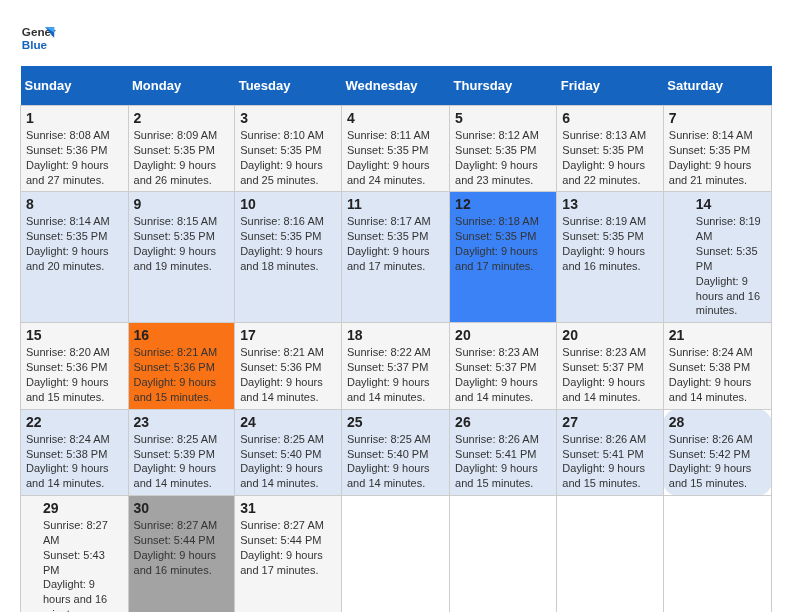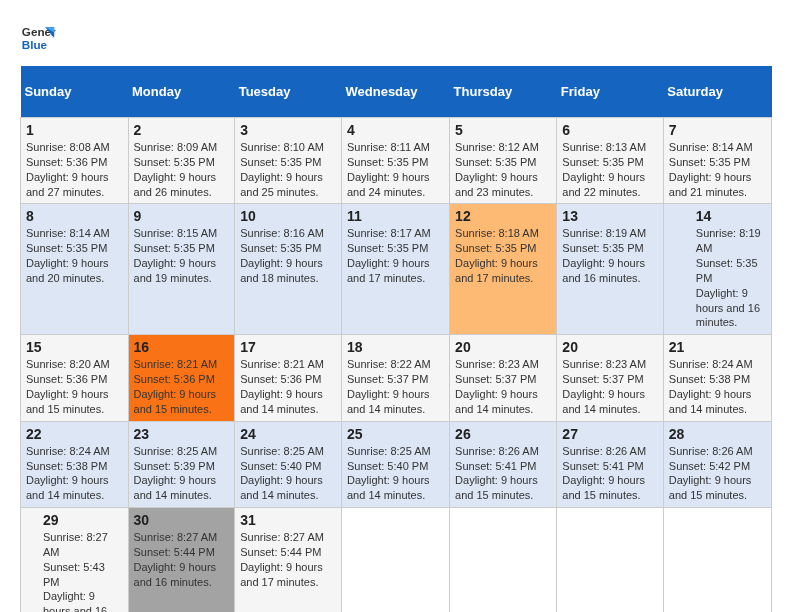--- a/index.html
+++ b/index.html
@@ -38,21 +38,21 @@
       color: #555;
     }
     table {
       width: 100%;
       border-collapse: collapse;
       font-size: 11px;
     }
     th {
       background: #1565c0;
       color: #fff;
-      padding: 18px 4px;
+      padding: 12px 4px;
       text-align: left;
       font-size: 13px;
       font-weight: bold;
     }
     td {
       border: 1px solid #ccc;
       vertical-align: top;
       padding: 4px 5px;
       height: 80px;
       width: 110px;
@@ -154,21 +154,21 @@
           <div class="day-info">Sunrise: 8:15 AM<br>Sunset: 5:35 PM<br>Daylight: 9 hours and 19 minutes.</div>
         </td>
         <td style="background: rgb(220, 230, 245);">
           <span class="day-num">10</span>
           <div class="day-info">Sunrise: 8:16 AM<br>Sunset: 5:35 PM<br>Daylight: 9 hours and 18 minutes.</div>
         </td>
         <td style="background: rgb(220, 230, 245);">
           <span class="day-num">11</span>
           <div class="day-info">Sunrise: 8:17 AM<br>Sunset: 5:35 PM<br>Daylight: 9 hours and 17 minutes.</div>
         </td>
-        <td style="background: #fdba74; margin-top: 9px;">
+        <td style="background: #3b82f6; margin-top: 9px;">
           <span class="day-num">12</span>
           <div class="day-info">Sunrise: 8:18 AM<br>Sunset: 5:35 PM<br>Daylight: 9 hours and 17 minutes.</div>
         </td>
         <td style="background: rgb(220, 230, 245);">
           <span class="day-num">13</span>
           <div class="day-info">Sunrise: 8:19 AM<br>Sunset: 5:35 PM<br>Daylight: 9 hours and 16 minutes.</div>
         </td>
         <td style="background: rgb(220, 230, 245); padding-left: 32px;">
           <span class="day-num">14</span>
           <div class="day-info">Sunrise: 8:19 AM<br>Sunset: 5:35 PM<br>Daylight: 9 hours and 16 minutes.</div>
@@ -222,21 +222,21 @@
           <div class="day-info">Sunrise: 8:25 AM<br>Sunset: 5:40 PM<br>Daylight: 9 hours and 14 minutes.</div>
         </td>
         <td style="background: rgb(220, 230, 245);">
           <span class="day-num">26</span>
           <div class="day-info">Sunrise: 8:26 AM<br>Sunset: 5:41 PM<br>Daylight: 9 hours and 15 minutes.</div>
         </td>
         <td style="background: rgb(220, 230, 245);">
           <span class="day-num">27</span>
           <div class="day-info">Sunrise: 8:26 AM<br>Sunset: 5:41 PM<br>Daylight: 9 hours and 15 minutes.</div>
         </td>
-        <td style="background: rgb(220, 230, 245);">
+        <td style="background: rgb(220, 230, 245); border-radius: 15px;">
           <span class="day-num">28</span>
           <div class="day-info">Sunrise: 8:26 AM<br>Sunset: 5:42 PM<br>Daylight: 9 hours and 15 minutes.</div>
         </td>
       </tr>
       <tr>
         <td style="background: rgb(245, 245, 245); padding-left: 22px;">
           <span class="day-num">29</span>
           <div class="day-info">Sunrise: 8:27 AM<br>Sunset: 5:43 PM<br>Daylight: 9 hours and 16 minutes.</div>
         </td>
         <td style="background: #a3a3a3;">

